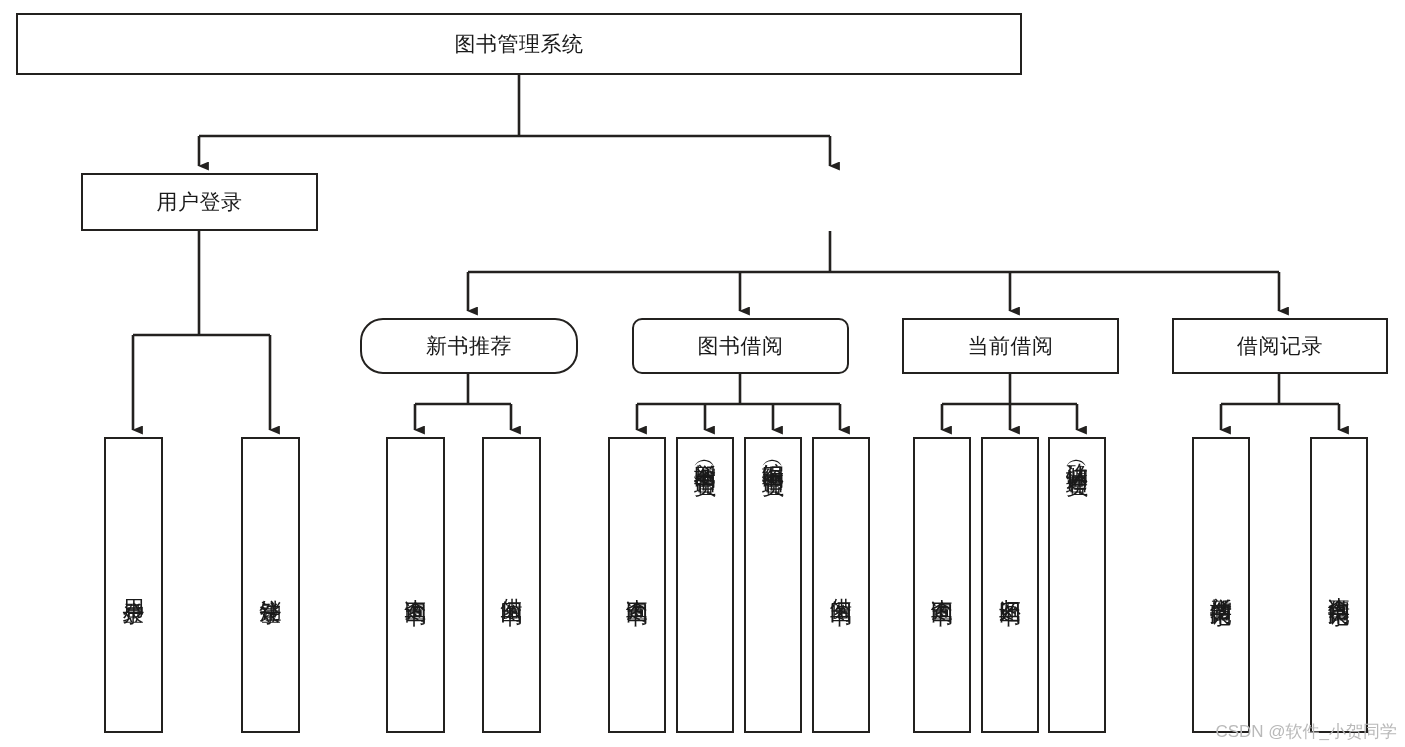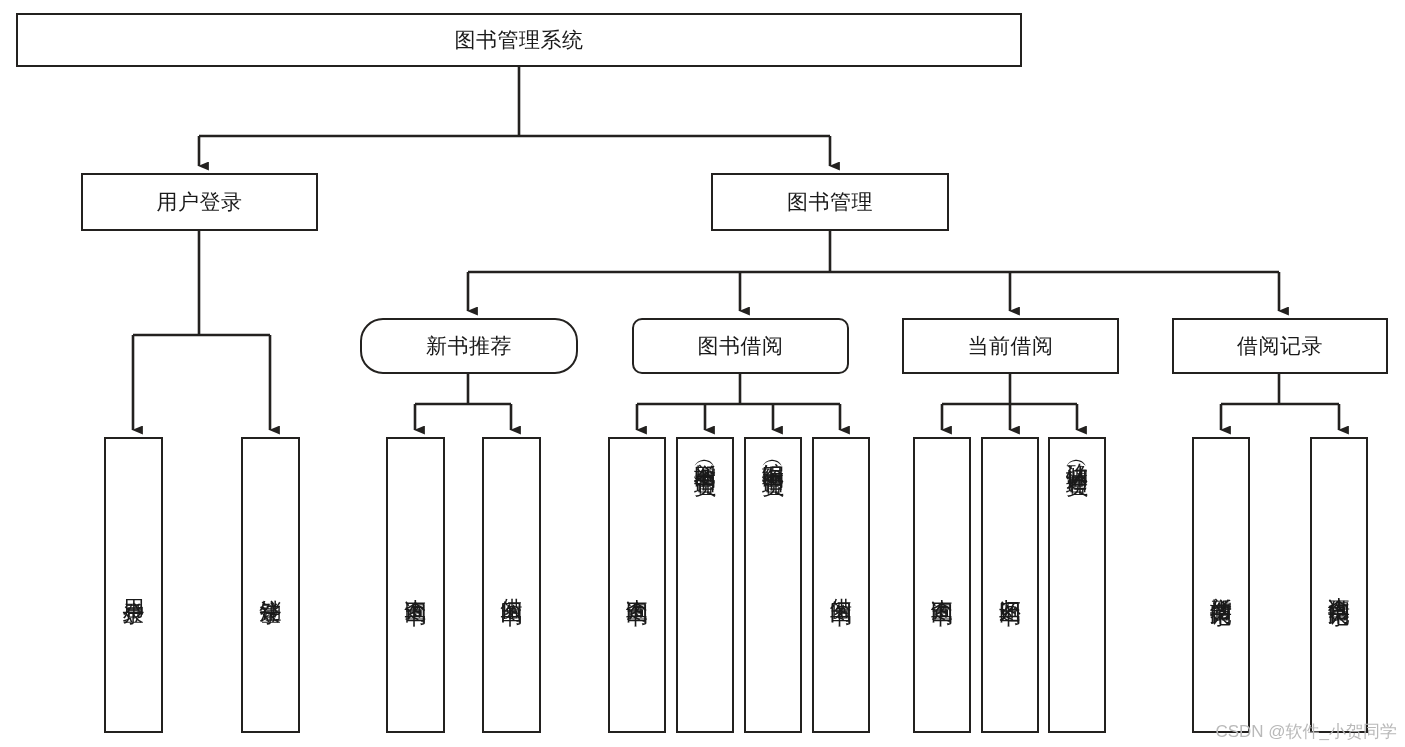--- a/index.html
+++ b/index.html
@@ -125,30 +125,27 @@
       <path d="M 1010 404 L 1010 430" marker-end="url(#arrow)"></path>
       <path d="M 1077 404 L 1077 430" marker-end="url(#arrow)"></path>
 
       <path d="M 1279 374 L 1279 404"></path>
       <path d="M 1221 404 L 1339 404"></path>
       <path d="M 1221 404 L 1221 430" marker-end="url(#arrow)"></path>
       <path d="M 1339 404 L 1339 430" marker-end="url(#arrow)"></path>
     </g>
   </svg>
 
-  <div class="node horiz" style="left:16px; top:13px; width:1006px; height:54px;">
+  <div class="node horiz" style="left:16px; top:13px; width:1006px; height:62px;">
     <span class="label">图书管理系统</span>
   </div>
 
   <div class="node horiz" style="left:81px; top:173px; width:237px; height:58px;">
     <span class="label">用户登录</span>
   </div>
-  <div class="node horiz" style="left:711px; top:173px; width:238px; height:58px;">
-    <span class="label">图书管理</span>
-  </div>
 
   <div class="node horiz" style="left:360px; top:318px; width:218px; height:56px;border-radius:23px;">
     <span class="label">新书推荐</span>
   </div>
   <div class="node horiz" style="left:632px; top:318px; width:217px; height:56px;border-radius:10px;">
     <span class="label">图书借阅</span>
   </div>
   <div class="node horiz" style="left:1172px; top:318px; width:216px; height:56px;">
     <span class="label">借阅记录</span>
   </div>

